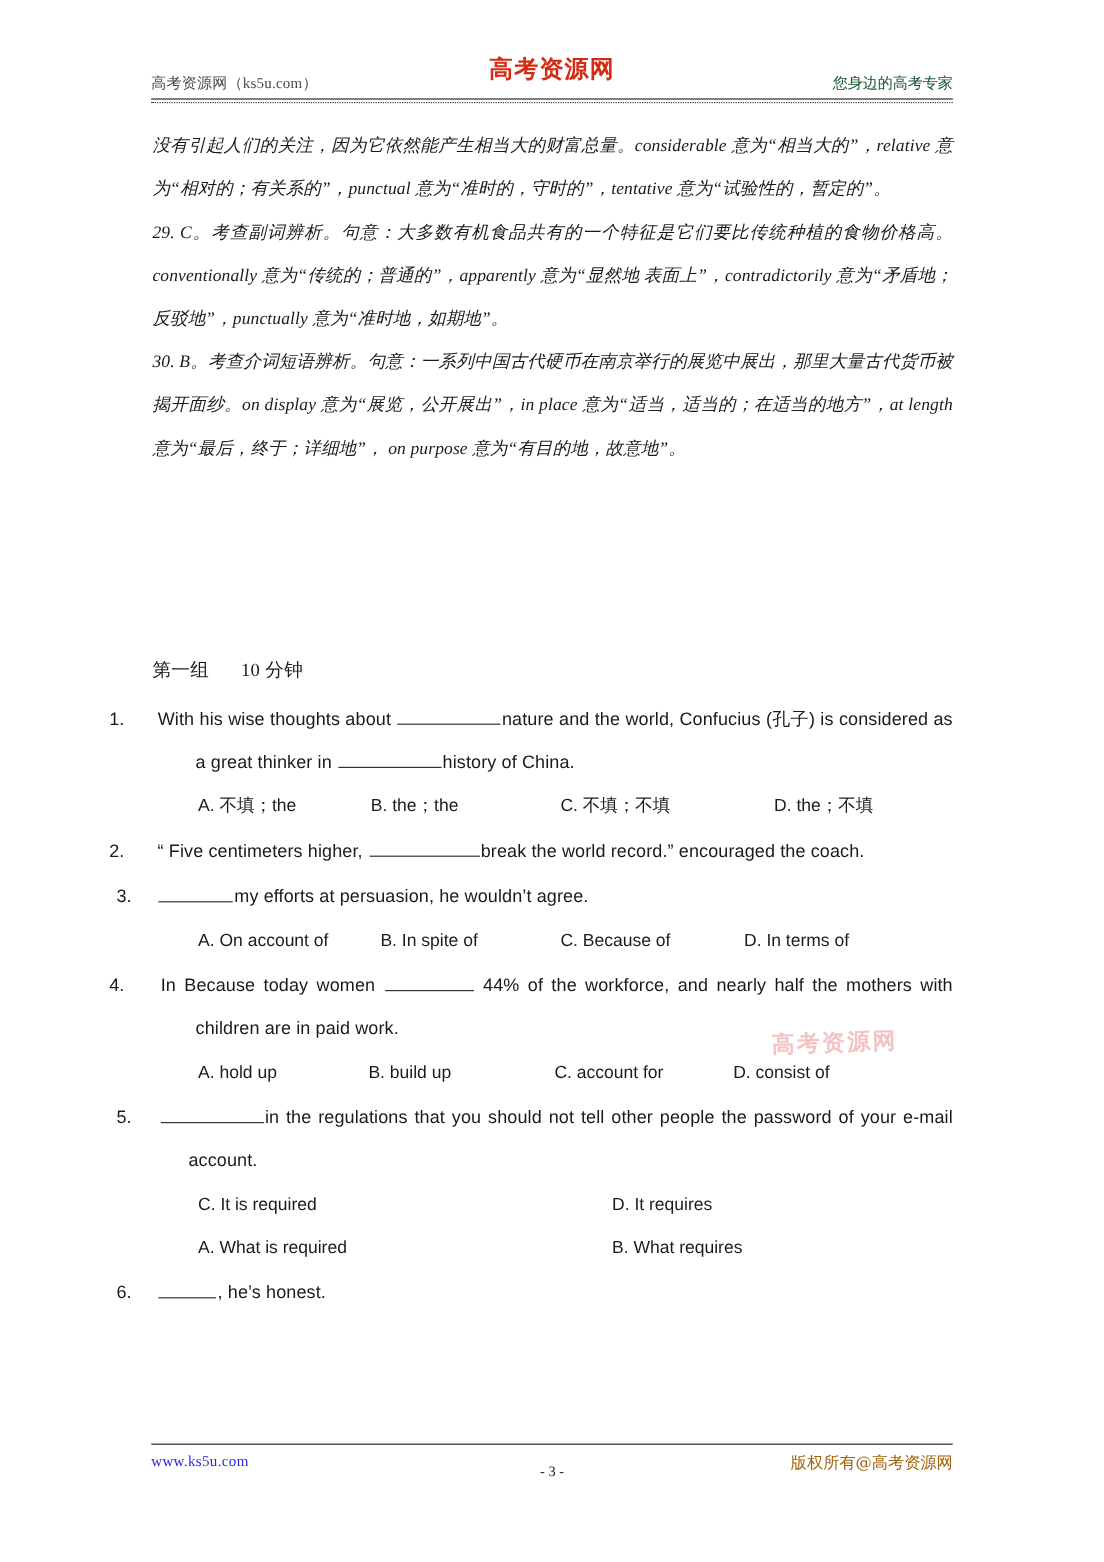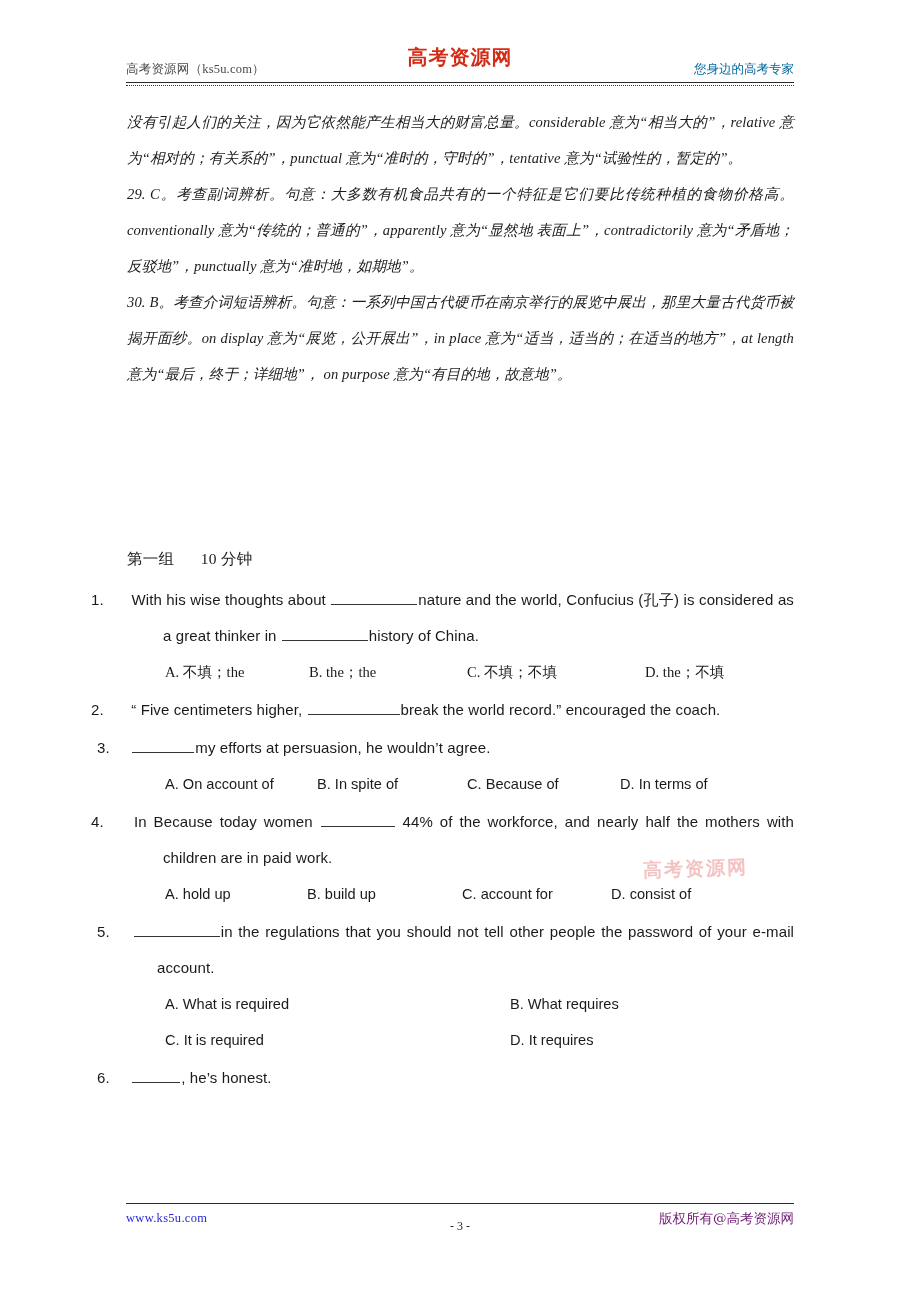--- a/index.html
+++ b/index.html
@@ -57,21 +57,21 @@
     color: #d42b16;
     letter-spacing: 1px;
     white-space: nowrap;
   }
   .hdr-right {
     position: absolute;
     right: 0;
     bottom: 0;
     font-family: "Liberation Serif", "DejaVu Serif", serif;
     font-size: 12.5px;
-    color: #0369a1;
+    color: #14532d;
     white-space: nowrap;
   }
   .hdr-rule-solid {
     position: absolute;
     left: 0;
     top: 38px;
     width: 668px;
     height: 0;
     border-top: 1.2px solid #2a2a2a;
   }
@@ -133,21 +133,21 @@
     border-bottom: 1.2px solid #333;
     vertical-align: baseline;
     height: 0.95em;
     margin: 0 1px;
   }
   .blank.w-xs { width: 48px; }
   .blank.w-sm { width: 62px; }
   .blank.w-md { width: 74px; }
   .blank.w-lg { width: 86px; }
   .blank.w-xl { width: 92px; }
-  .cjk { font-family: Liberation Serif, serif; }
+  .cjk { font-family: Liberation Sans, sans-serif; }
 
   .opts {
     font-size: 14.6px;
     line-height: 36px;
     font-family: "Liberation Sans", "DejaVu Sans", sans-serif;
     position: relative;
     height: 36px;
     margin-left: 0;
   }
   .opts .opt {
@@ -208,21 +208,21 @@
     font-size: 12px;
     color: #222;
     white-space: nowrap;
   }
   .ftr-right {
     position: absolute;
     right: 0;
     top: 7px;
     font-family: "DejaVu Serif", "Liberation Serif", serif;
     font-size: 13.5px;
-    color: #701a75;
+    color: #a16207;
     white-space: nowrap;
   }
 </style>
 </head>
 <body>
 
 <div class="page">
 
   <div class="page-header">
     <div class="hdr-row">
@@ -304,26 +304,26 @@
       </div>
     </div>
 
     <div class="q">
       <div class="q-stem tight">
         <span class="q-num">5.</span>
         <span class="blank w-lg"></span><span>in the regulations that you should not tell other people the password of</span>
         <span>your e-mail account.</span>
       </div>
       <div class="opts two-col">
+        <span class="opt" style="left:38px">C. It is required</span>
+        <span class="opt" style="left:383px">D. It requires</span>
+      </div>
+      <div class="opts two-col">
         <span class="opt" style="left:38px">A. What is required</span>
         <span class="opt" style="left:383px">B. What requires</span>
-      </div>
-      <div class="opts two-col">
-        <span class="opt" style="left:38px">C. It is required</span>
-        <span class="opt" style="left:383px">D. It requires</span>
       </div>
     </div>
 
     <div class="q">
       <div class="q-stem tight">
         <span class="q-num">6.</span>
         <span class="blank w-xs"></span><span>, he’s honest.</span>
       </div>
     </div>
 

